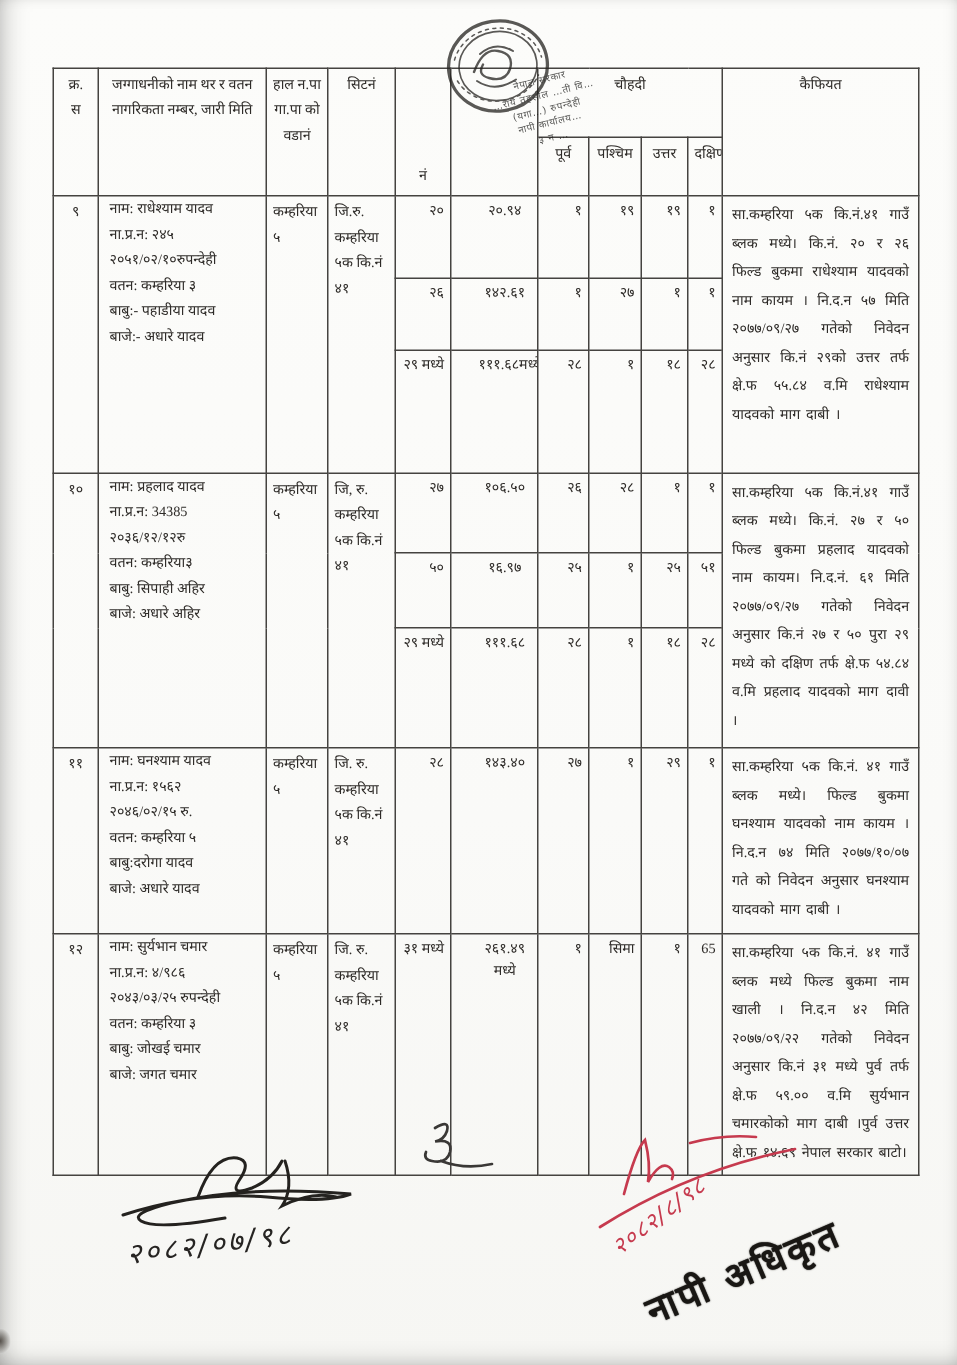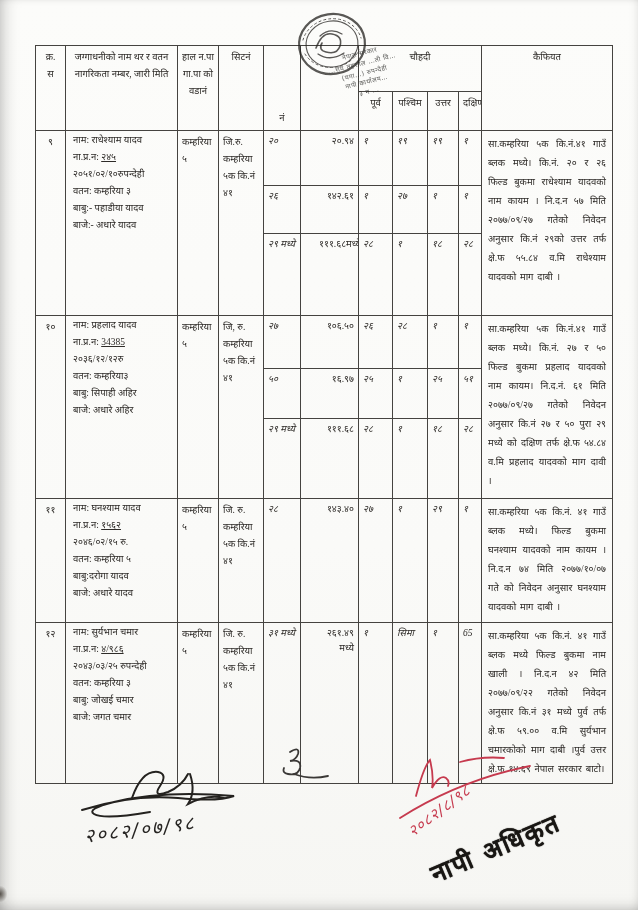--- a/index.html
+++ b/index.html
@@ -23,25 +23,25 @@
     border:1px solid #454340;
     vertical-align:top;
     font-weight:normal;
     padding:3px 4px;
     font-size:9.5px;
     line-height:1.8;
     overflow:hidden;
   }
   th{font-size:10px;line-height:1.6;text-align:center;vertical-align:middle;}
   td.center{text-align:center;}
-  td.num{text-align:left;line-height:1.6;font-style:italic;}
-  td.area{text-align:right;padding-left:18px;line-height:1.6;}
+  td.num{text-align:right;line-height:1.6;}
+  td.area{text-align:center;padding-left:18px;line-height:1.6;}
   td.remarks{text-align:justify;line-height:2.0;word-spacing:1.5px;padding:4px 6px;}
   td.owner{padding:1px 7px;}
-  .u{text-decoration:underline;}
+  .u{}
   .ln{display:block;}
   
   .seal{position:absolute;left:268px;top:6px;width:170px;height:130px;z-index:4;
         pointer-events:none;opacity:.88;filter:blur(.2px);}
   .seal-emblem{position:absolute;left:22px;top:4px;}
   .seal-text{
     position:absolute;left:18px;top:62px;width:150px;
     transform:rotate(-14deg);transform-origin:left top;
     font-family:"DejaVu Sans",sans-serif;font-size:6.5px;line-height:1.5;
     color:#20201e;text-align:center;letter-spacing:.5px;opacity:.85;

